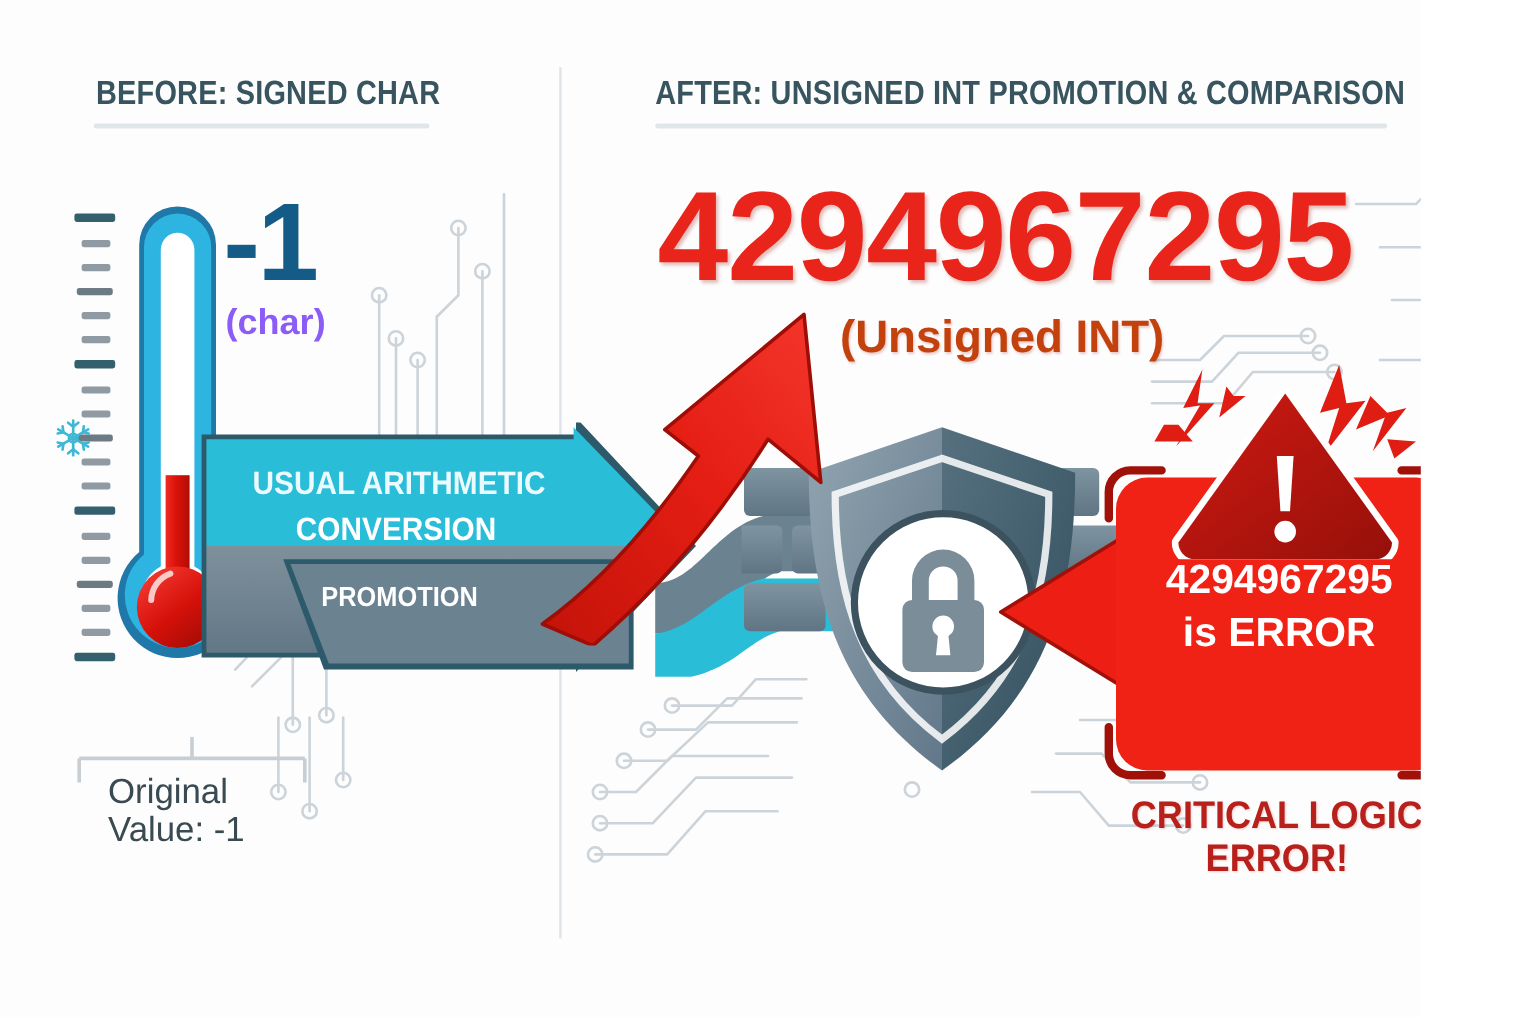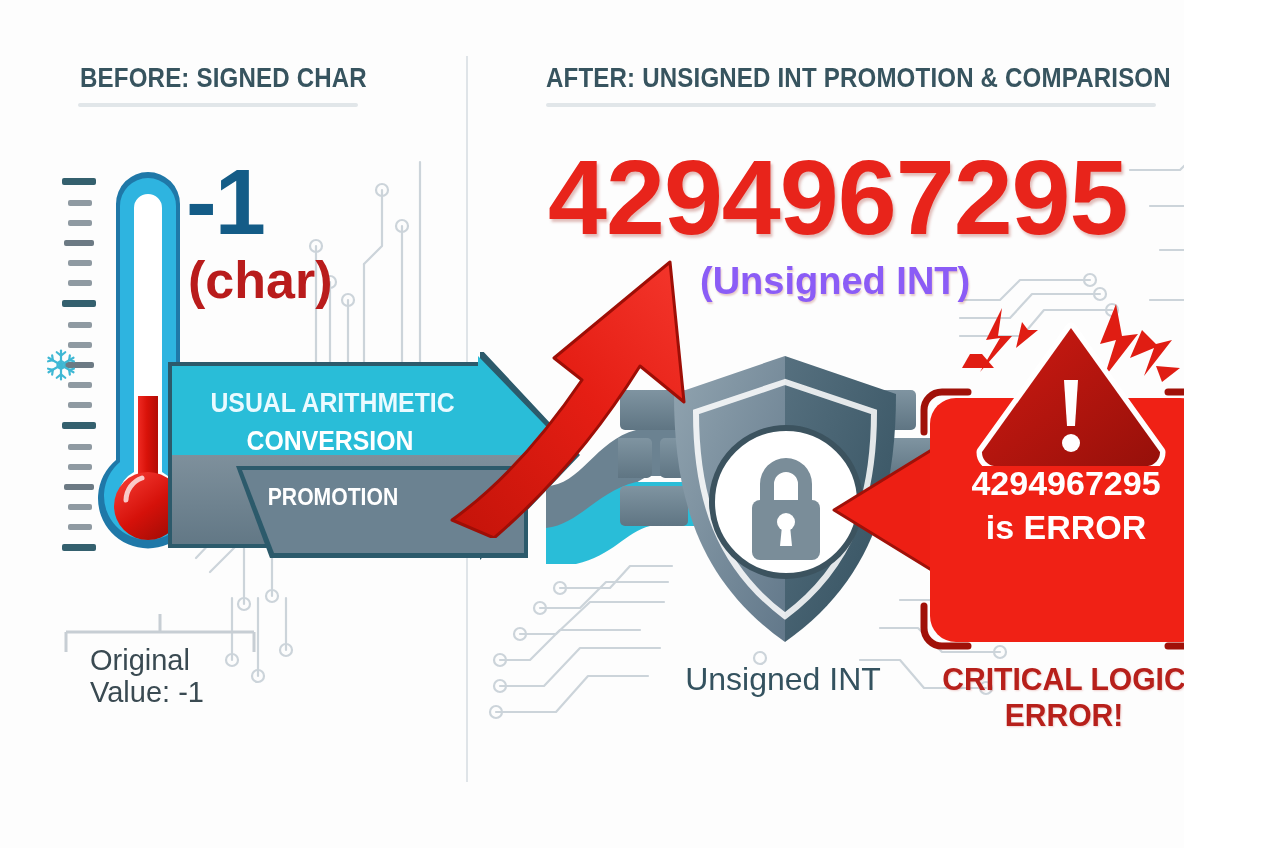--- a/index.html
+++ b/index.html
@@ -77,23 +77,23 @@
     font-size: 92px;
     font-weight: bold;
     color: #145c87;
     line-height: 1;
     letter-spacing: -2px;
   }
   .val-char {
     position: absolute;
     left: 188px;
     top: 254px;
-    font-size: 52px;
-    font-weight: bold;
-    color: #b91c1c;
+    font-size: 30px;
+    font-weight: bold;
+    color: #8b5cf6;
     line-height: 1;
   }
 
   
   .band-txt {
     position: absolute;
     color: #ffffff;
     font-weight: bold;
     white-space: nowrap;
     text-align: center;
@@ -131,21 +131,21 @@
     line-height: 1;
     letter-spacing: -1px;
     text-shadow: 2px 3px 3px rgba(150,20,12,0.28);
   }
   .bignum-sub {
     position: absolute;
     left: 700px;
     top: 262px;
     font-size: 38px;
     font-weight: bold;
-    color: #8b5cf6;
+    color: #c2410c;
     line-height: 1;
     text-shadow: 1px 2px 2px rgba(150,20,12,0.22);
   }
 
   
   .cap-shield {
     position: absolute;
     left: 660px;
     top: 662px;
     width: 246px;
@@ -507,21 +507,21 @@
     <path d="M113 42 L202 166 A14 14 0 0 1 190 180 L36 180 A14 14 0 0 1 24 166 Z" fill="url(#triG)"></path>
 
     <path d="M106 94 L120 94 L117 140 L109 140 Z" fill="#ffffff"></path>
     <circle cx="113" cy="157" r="9" fill="#ffffff"></circle>
   </svg>
 
   <div class="bignum">4294967295</div>
   <div class="bignum-sub">(Unsigned INT)</div>
 
   <div class="cap-shield">
-    <span>Unsigned INT</span><br>
+    <br>
   </div>
 
   <div class="cap-error">
     <span>CRITICAL LOGIC</span><br>
     <span>ERROR!</span>
   </div>
 
 </div>
 
 </body></html>

